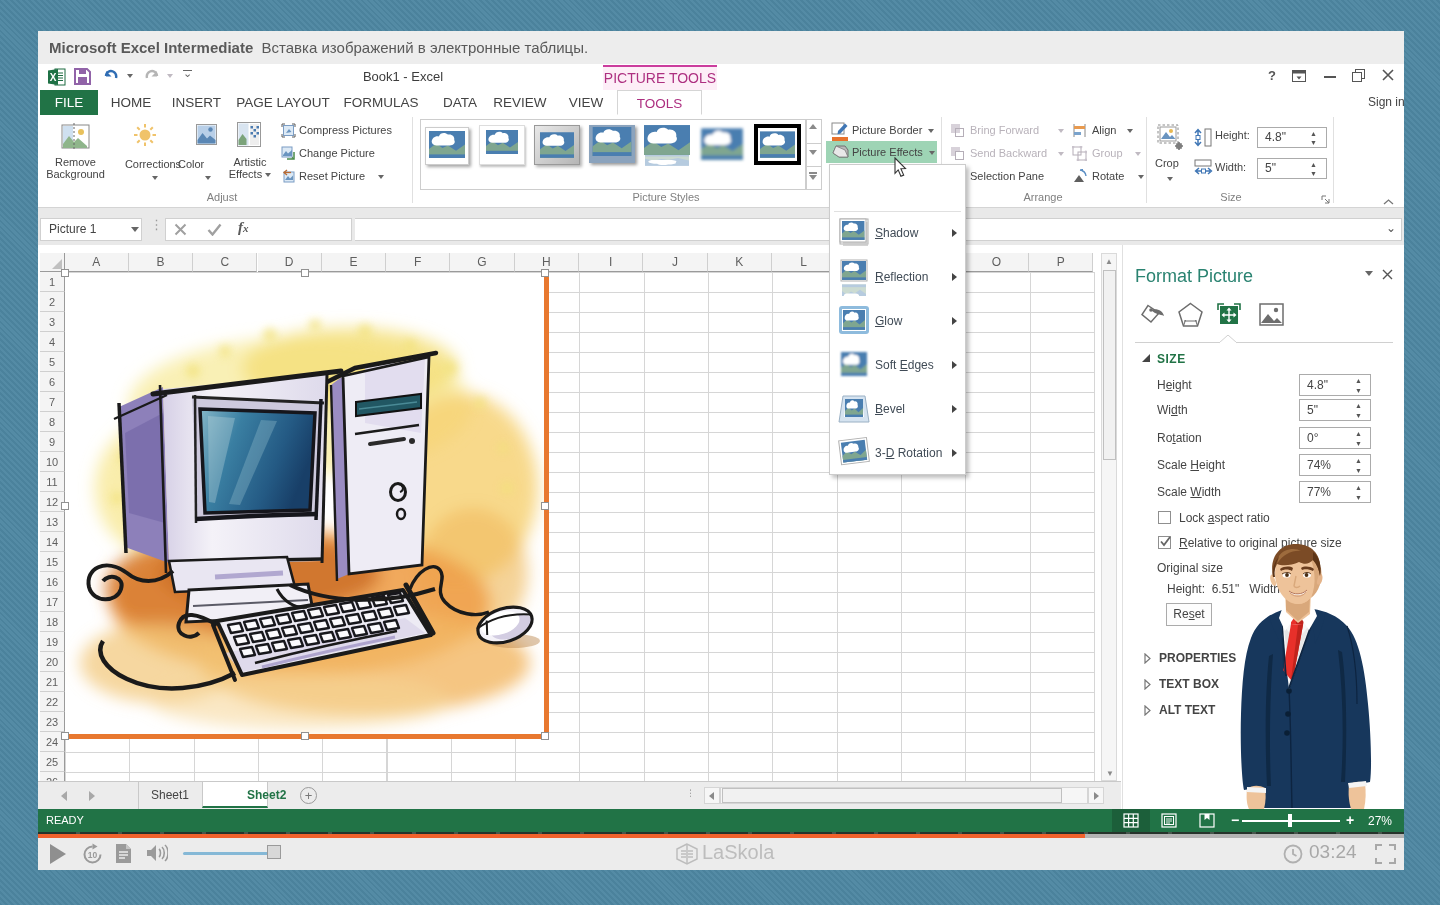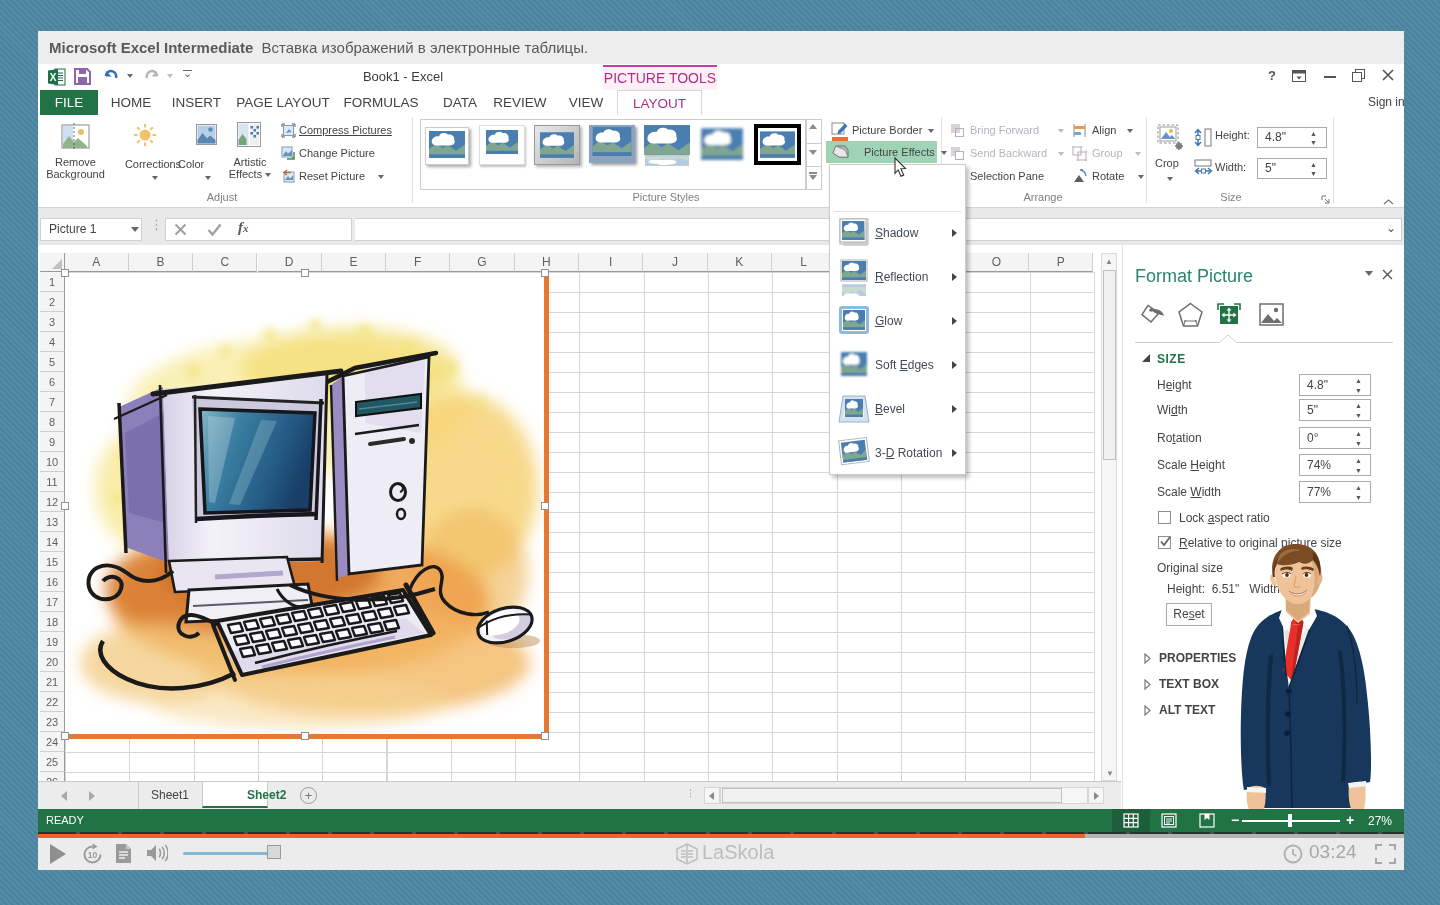--- a/index.html
+++ b/index.html
@@ -95,21 +95,21 @@
   <div id="tabs">
     <div class="abs" style="left:1330px;top:5px;color:#444;font-size:12px;font-weight:normal;white-space:nowrap;">Sign in</div>
     <div class="tab" style="left:2px;width:58px;background:#217346;color:#fff;">FILE</div>
     <div class="tab" style="left:63px;width:60px;">HOME</div>
     <div class="tab" style="left:128px;width:61px;">INSERT</div>
     <div class="tab" style="left:195px;width:100px;">PAGE LAYOUT</div>
     <div class="tab" style="left:303px;width:80px;">FORMULAS</div>
     <div class="tab" style="left:392px;width:60px;">DATA</div>
     <div class="tab" style="left:447px;width:70px;">REVIEW</div>
     <div class="tab" style="left:518px;width:60px;">VIEW</div>
-    <div class="tab" style="left:579px;width:85px;background:#fff;border:1px solid #d5d5d5;border-bottom:1px solid #fff;color:#ad2f80;">LAYOUT</div>
+    <div class="tab" style="left:579px;width:85px;background:#fff;border:1px solid #d5d5d5;border-bottom:1px solid #fff;color:#ad2f80;">TOOLS</div>
     <div style="position:absolute;left:565px;top:-25px;width:114px;height:25px;background:#fdeef7;border-top:2px solid #cb3d9d;color:#ad2f80;font-size:14px;text-align:center;line-height:22px;">PICTURE TOOLS</div>
   </div>
   <div id="ribbon">
 
     <svg class="abs" style="left:23px;top:7px;" width="29" height="29" viewBox="0 0 29 29">
         <rect x="1" y="3" width="27" height="23" fill="#fff" stroke="#888"></rect>
         <rect x="2" y="4" width="10" height="21" fill="#cfe0f0"></rect>
         <path d="M2 22l6-8 5 6 4-4 9 8v2H2z" fill="#8fb58b"></path>
         <circle cx="20" cy="10" r="3" fill="#e8c15c"></circle>
         <path d="M13 1v27" stroke="#666" stroke-dasharray="2 2"></path>
@@ -144,21 +144,21 @@
           <rect x="19.5" y="10" width="2.5" height="2.5"></rect>
           <rect x="16.5" y="13" width="2.5" height="2.5"></rect>
         </g>
       </svg>
     <div class="rbtn-txt" style="left:184px;top:41px;width:56px;text-align:center;">Artistic<br>Effects <span class="dd" style="margin-left:0;"></span></div>
     <svg class="abs" style="left:243px;top:8px;" width="15" height="15" viewBox="0 0 15 15">
         <rect x="2.5" y="2.5" width="10" height="10" fill="#dce9f5" stroke="#7a9cc4"></rect>
         <path d="M1 4V1h3M11 1h3v3M14 11v3h-3M4 14H1v-3" stroke="#5a5a5a" fill="none"></path>
         <path d="M5 10l3-4 2.5 3" fill="#6a94bf"></path>
       </svg>
-    <div class="rbtn-txt" style="left:261px;top:9px;text-decoration:underline;">Compress Pictures</div>
+    <div class="rbtn-txt" style="left:261px;top:9px;">Compress Pictures</div>
     <svg class="abs" style="left:243px;top:31px;" width="15" height="15" viewBox="0 0 15 15">
         <rect x="1" y="1" width="10" height="10" fill="#dce9f5" stroke="#7a9cc4"></rect>
         <path d="M2 9l3-4 2 2.5 4-3.5v6H2z" fill="#6a94bf"></path>
         <path d="M13 6v7H6" stroke="#4a8a4a" fill="none" stroke-width="1.5"></path>
         <path d="M13 13l-2.5-.5.9-2z" fill="#4a8a4a"></path>
       </svg>
     <div class="rbtn-txt" style="left:261px;top:32px;">Change Picture</div>
     <svg class="abs" style="left:243px;top:54px;" width="15" height="15" viewBox="0 0 15 15">
         <rect x="3" y="3" width="10" height="10" fill="#dce9f5" stroke="#7a9cc4"></rect>
         <path d="M4 11l3-4 2 2.5 3-3v4.5H4z" fill="#6a94bf"></path>
@@ -229,21 +229,21 @@
         <rect x="1" y="1" width="12" height="11" fill="#fff" stroke="#8a8a8a"></rect>
         <path d="M7 9 L14 1.5 L16.5 4 L9.5 11.5 L6.5 12.3z" fill="#3f76b5"></path>
         <rect x="1" y="15" width="16" height="4" fill="#e8722c"></rect>
       </svg>
     <div class="rbtn-txt" style="left:814px;top:9px;">Picture Border <span class="dd"></span></div>
     <div class="abs" style="left:788px;top:26px;width:111px;height:22px;background:#9ed4b5;"></div>
     <svg class="abs" style="left:794px;top:30px;" width="17" height="14" viewBox="0 0 17 14">
         <path d="M4 1h9l3 4v7H7L1 8z" fill="#b9b9b9" stroke="#707070"></path>
         <path d="M4 1 1 8l6 4h9L13 5z" fill="#e8e8e8" stroke="#707070" stroke-width="0.7"></path>
       </svg>
-    <div class="rbtn-txt" style="left:814px;top:31px;margin-left:12px;">Picture Effects <span class="dd"></span></div>
+    <div class="rbtn-txt" style="left:814px;top:31px;">Picture Effects <span class="dd"></span></div>
     <svg class="abs" style="left:856px;top:42px;z-index:60;" width="16" height="22" viewBox="0 0 16 22">
         <path d="M1 1l10.5 10.5-4.6.3 2.8 6.3-2.8 1.2-2.7-6.4-3.2 3.4z" fill="#fff" stroke="#333" stroke-width="1.1"></path>
       </svg>
 
     <svg class="abs" style="left:912px;top:8px;" width="15" height="15" viewBox="0 0 15 15">
         <rect x="1" y="1" width="9" height="9" fill="#d8d2da"></rect>
         <rect x="5.5" y="5.5" width="8" height="8" fill="none" stroke="#b5aeb8"></rect>
       </svg>
     <div class="rbtn-txt gray" style="left:932px;top:9px;">Bring Forward</div>
     <div class="dd abs g" style="left:1017px;top:14px;"></div>

